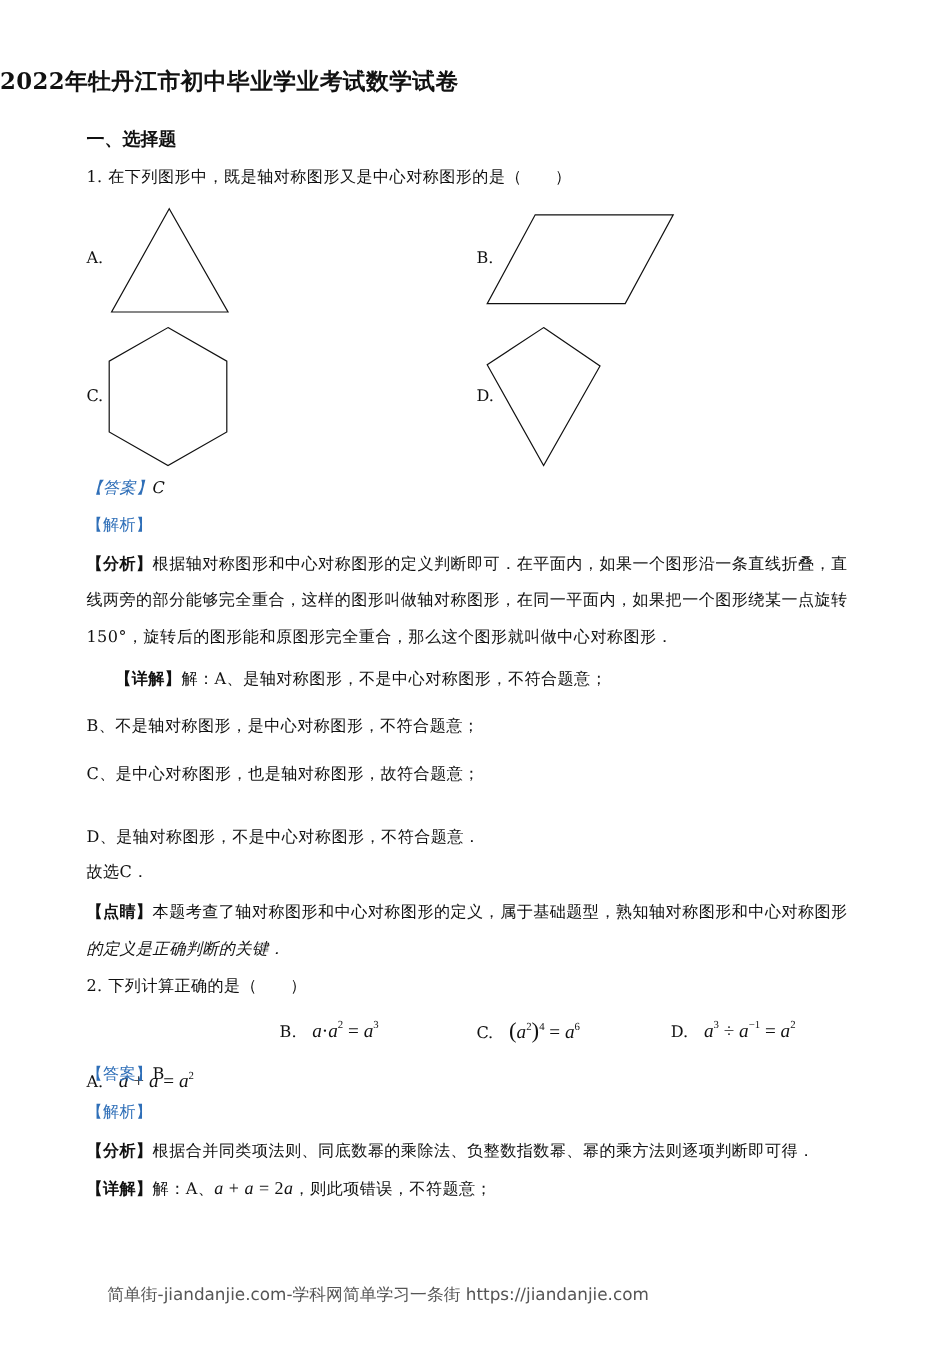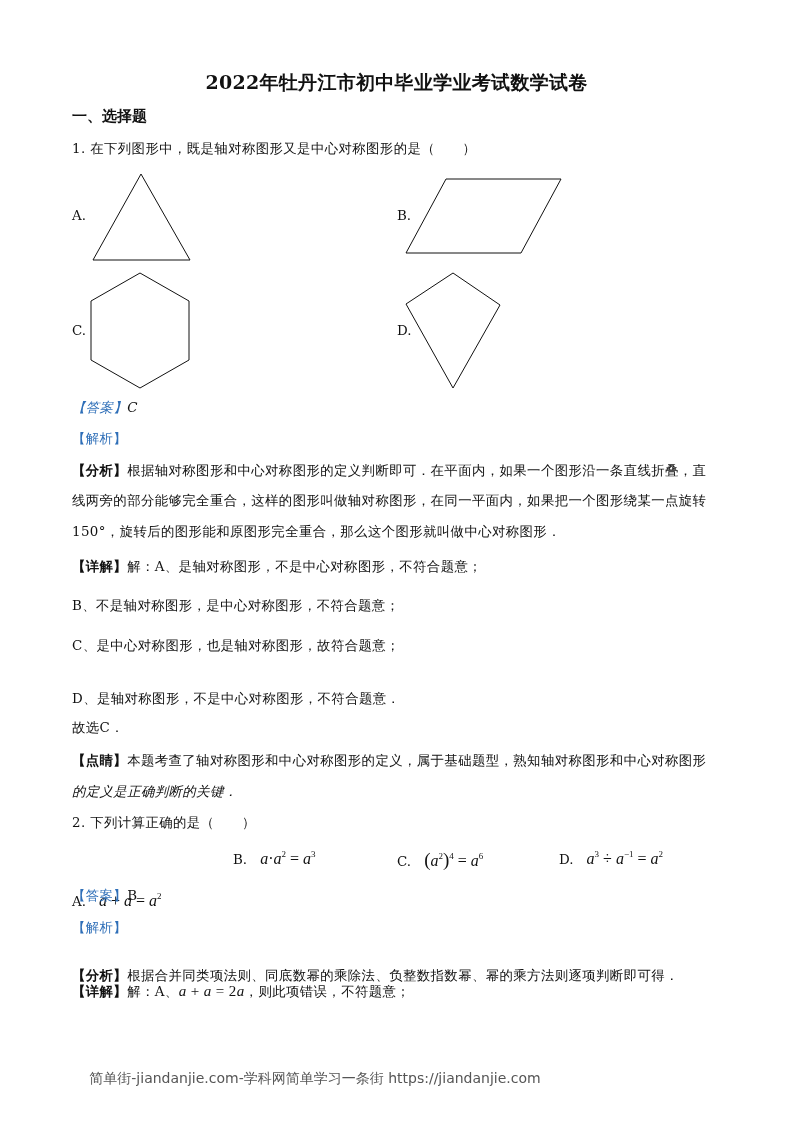--- a/index.html
+++ b/index.html
@@ -1,19 +1,19 @@
 <!DOCTYPE html>
 <html><head>
 <meta charset="utf-8">
 <style>
   html, body { margin: 0; padding: 0; background: #ffffff; }
   body { width: 793px; height: 1122px; position: relative; overflow: hidden;
          font-family: "DejaVu Serif", "Liberation Serif", serif; color: #111; }
   .abs { position: absolute; white-space: nowrap; }
-  .title { left: 0; width: 793px; text-align: center; top: 70px; font-size: 19px; font-weight: bold; letter-spacing: 0.3px; }
+  .title { left: 0; width: 793px; text-align: left; top: 55px; font-size: 19px; font-weight: bold; letter-spacing: 0.3px; }
   .section { left: 72px; top: 107px; font-size: 15px; font-weight: bold; }
   .line { left: 72px; font-size: 13.4px; line-height: 20px; letter-spacing: 0.4px; }
   .opt-label { font-size: 13.4px; }
   .blue { color: #2f6fb8; }
   .bold-br { font-weight: bold; }
   .math { font-family: "Liberation Serif", "DejaVu Serif", serif; font-style: italic; font-size: 16px; }
   .math sup { font-size: 9px; font-style: normal; vertical-align: 7px; }
   .math .up { font-style: normal; }
   .footer { left: 0; width: 630px; text-align: center; top: 1070px; font-family: "DejaVu Sans", "Liberation Sans", sans-serif; font-size: 14px; color: #555; }
   svg.shapes { position: absolute; left: 0; top: 0; }
@@ -43,21 +43,21 @@
   <span class="blue">【答案】</span><span>C</span>
 </div>
 <div class="abs line blue" style="top:429px;">【解析】</div>
 
 <div class="abs line" style="top:460px;">
   <span class="bold-br">【分析】</span><span>根据轴对称图形和中心对称图形的定义判断即可．在平面内，如果一个图形沿一条直线折叠，直</span>
 </div>
 <div class="abs line" style="top:491px;">线两旁的部分能够完全重合，这样的图形叫做轴对称图形，在同一平面内，如果把一个图形绕某一点旋转</div>
 <div class="abs line" style="top:522px;">150°，旋转后的图形能和原图形完全重合，那么这个图形就叫做中心对称图形．</div>
 
-<div class="abs line" style="top:556px;">
+<div class="abs line" style="top:556px;margin-left:24px;">
   <span class="bold-br">【详解】</span><span>解：A、是轴对称图形，不是中心对称图形，不符合题意；</span>
 </div>
 <div class="abs line" style="top:596px;">B、不是轴对称图形，是中心对称图形，不符合题意；</div>
 <div class="abs line" style="top:636px;">C、是中心对称图形，也是轴对称图形，故符合题意；</div>
 <div class="abs line" style="top:677px;margin-top:12px;">D、是轴对称图形，不是中心对称图形，不符合题意．</div>
 
 <div class="abs line" style="top:718px;">故选C．</div>
 
 <div class="abs line" style="top:750px;">
   <span class="bold-br">【点睛】</span><span>本题考查了轴对称图形和中心对称图形的定义，属于基础题型，熟知轴对称图形和中心对称图形</span>
@@ -81,21 +81,21 @@
 <div class="abs" style="left:559px; top:849px;">
   <span class="opt-label">D.</span>
   <span class="math" style="margin-left:8px;">a<sup>3</sup> <span class="up">÷</span> a<sup>−1</sup> <span class="up">=</span> a<sup>2</sup></span>
 </div>
 
 <div class="abs line" style="top:886px;">
   <span class="blue">【答案】</span><span>B</span>
 </div>
 <div class="abs line blue" style="top:918px;">【解析】</div>
 
-<div class="abs line" style="top:949px;margin-top:16px;">
+<div class="abs line" style="top:949px;">
   <span class="bold-br">【分析】</span><span>根据合并同类项法则、同底数幂的乘除法、负整数指数幂、幂的乘方法则逐项判断即可得．</span>
 </div>
 
 <div class="abs line" style="top:981px;">
   <span class="bold-br">【详解】</span><span>解：A、</span><span class="math" style="font-size:15px;">a <span class="up">+</span> a <span class="up">=</span> <span class="up">2</span>a</span><span>，则此项错误，不符题意；</span>
 </div>
 
 <div class="abs footer">简单街-jiandanjie.com-学科网简单学习一条街 https://jiandanjie.com</div>
 
 </body></html>

